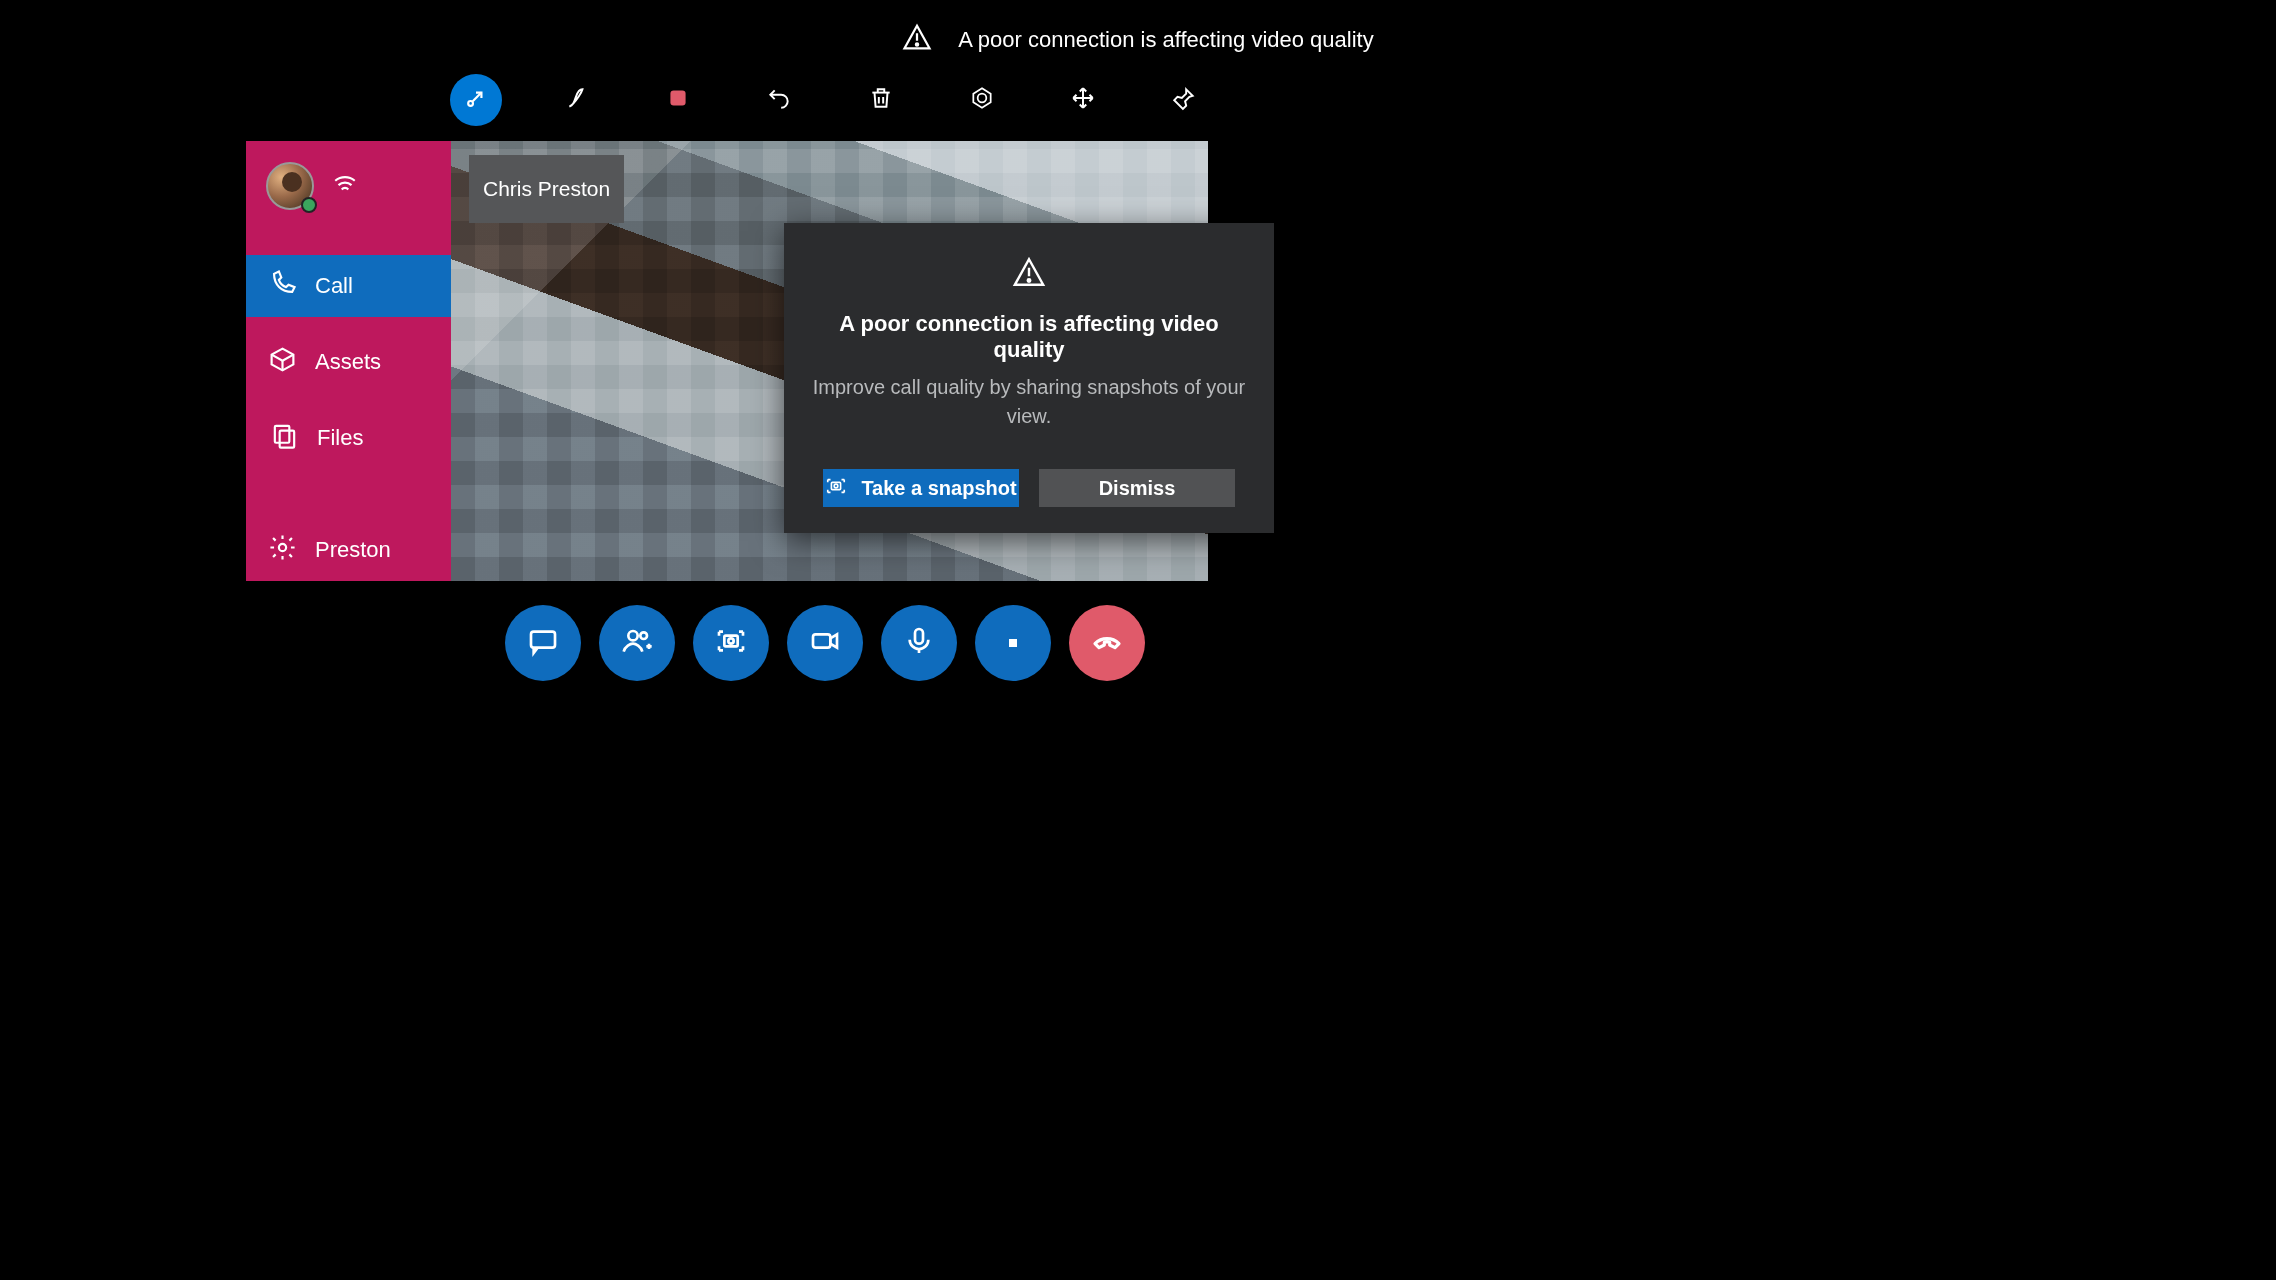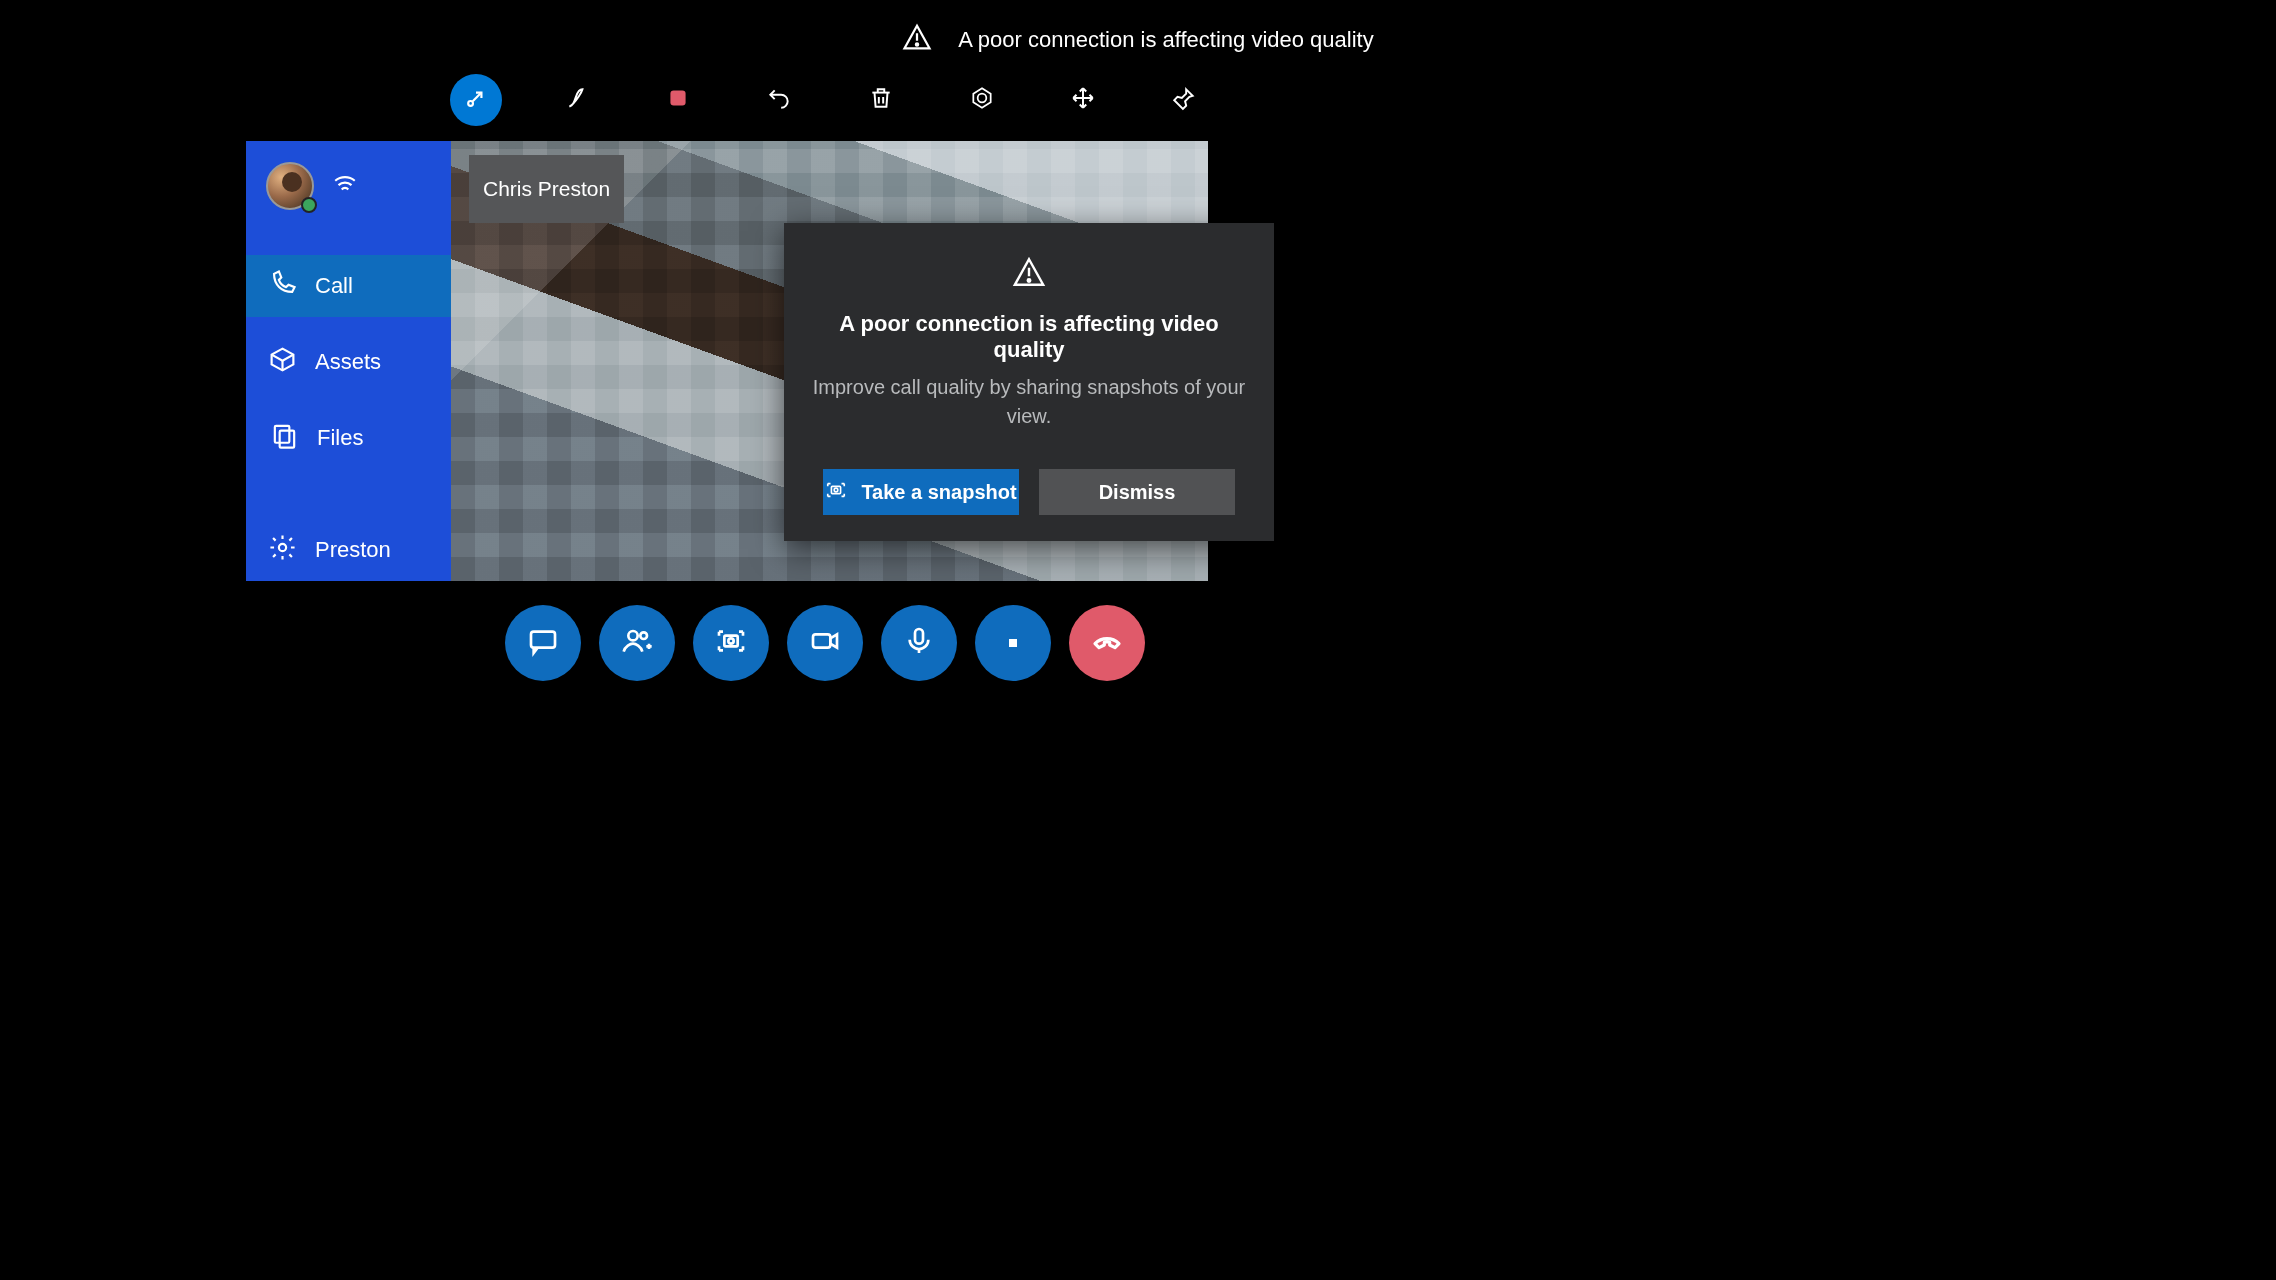--- a/index.html
+++ b/index.html
@@ -45,21 +45,21 @@
     top: 141px;
     width: 962px;
     height: 440px;
     display: flex;
   }
 
   
   .sidebar {
     width: 205px;
     height: 100%;
-    background: #1d4ed8;
+    background: #be185d;
     display: flex;
     flex-direction: column;
   }
   .sidebar-header {
     height: 90px;
     display: flex;
     align-items: center;
     gap: 18px;
     padding-left: 20px;
   }
@@ -133,21 +133,21 @@
   .dialog-title {
     font-size: 22px; font-weight: 600; margin-top: 18px; text-align: center;
   }
   .dialog-sub {
     font-size: 20px; color: #b8babc; margin-top: 10px; text-align: center; line-height: 1.45;
   }
   .dialog-actions {
     display: flex; gap: 20px; margin-top: 38px; width: 100%; justify-content: center;
   }
   .dlg-btn {
-    height: 46px; display: flex; align-items: center; justify-content: center;
+    height: 38px; display: flex; align-items: center; justify-content: center;
     font-size: 20px; font-weight: 600; cursor: pointer; gap: 14px;
   }
   .dlg-btn.primary { width: 196px; background: #0f6cbd; }
   .dlg-btn.secondary { width: 196px; background: #515254; }
   .dlg-btn svg { width: 22px; height: 22px; }
 
   
   .call-controls {
     position: absolute;
     left: 505px; top: 605px;

